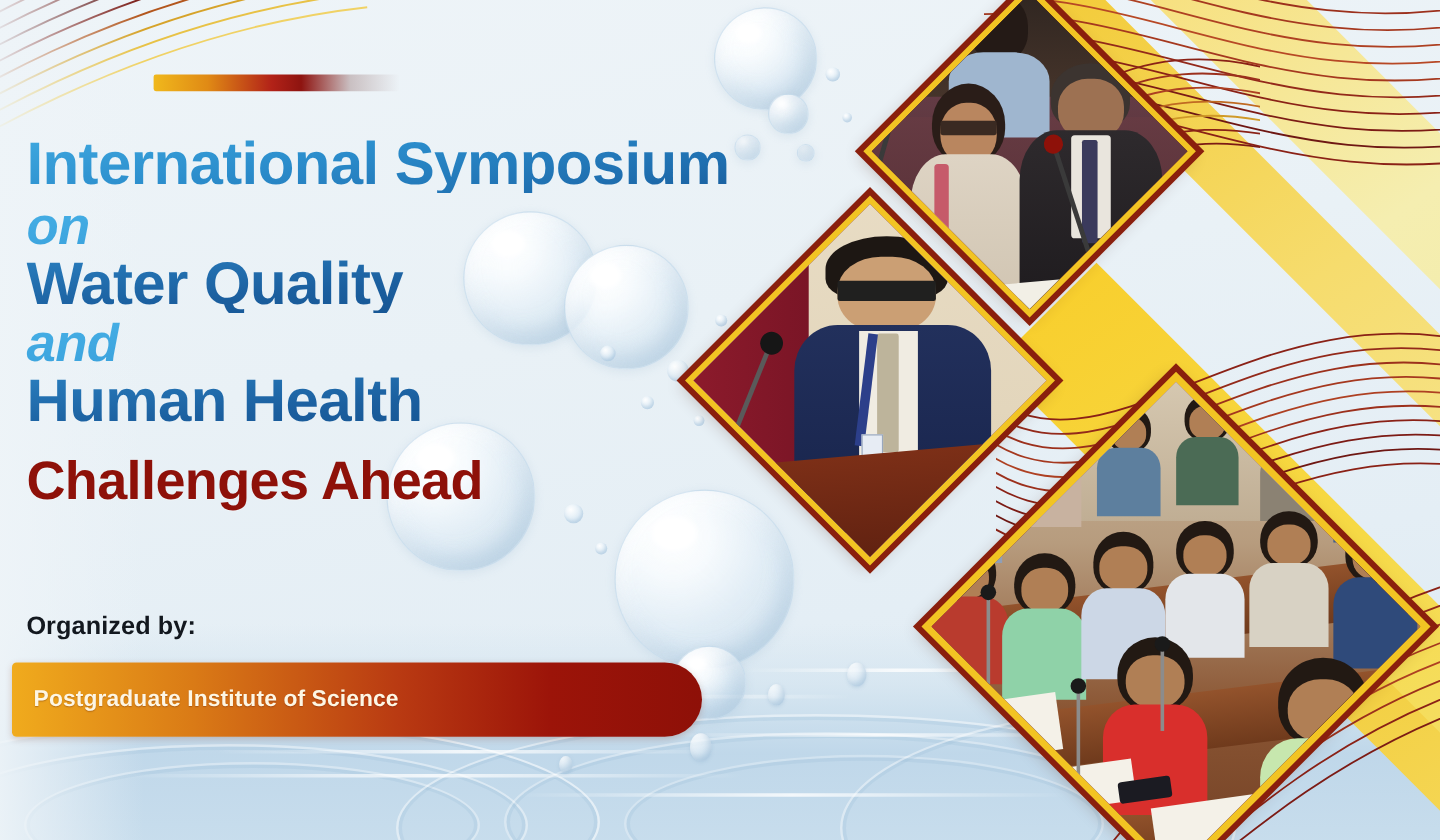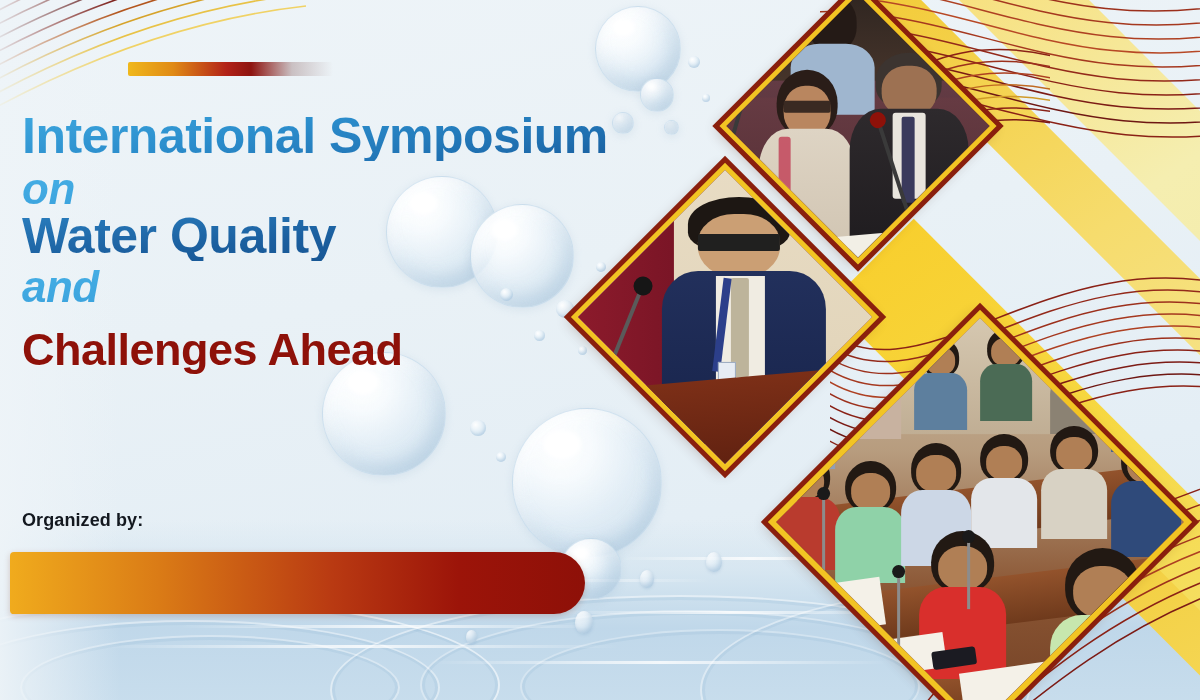--- a/index.html
+++ b/index.html
@@ -155,21 +155,21 @@
   .t-red{
     font-size:45px;
     color:#8e1109;
     margin-top:20px;
     text-shadow:0 1px 0 rgba(255,255,255,.35);
   }
 
   
   .org-label{
     position:absolute; left:22px; top:510px; z-index:14;
-    font-size:18px; font-weight:800; color:#13181f;
+    font-size:21px; font-weight:800; color:#13181f;
     letter-spacing:.1px;
   }
   .org-pill{
     position:absolute; left:10px; top:552px; z-index:14;
     width:575px; height:62px;
     border-radius:4px 32px 32px 4px;
     background:linear-gradient(to right,#f0ab1d 0%,#da7b16 26%,#b93a12 56%,#9c1409 78%,#8e1008 100%);
     display:flex; flex-direction:column; justify-content:center;
     padding:0 18px;
     box-shadow:0 2px 6px rgba(120,40,20,.22);
@@ -549,21 +549,23 @@
     </div>
   </div>
 
   <div class="soft-left"></div>
 
   <div class="title-block">
     <div class="t-line t-main">International Symposium</div>
     <div class="t-line t-light">on</div>
     <div class="t-line t-dark">Water Quality</div>
     <div class="t-line t-light">and</div>
+    <div class="t-line t-dark">Human Health</div>
     <div class="t-line t-red">Challenges Ahead</div>
   </div>
 
   <div class="org-label">Organized by:</div>
 
   <div class="org-pill">
+    <span>Postgraduate Institute of Science</span>
   </div>
 
 </div>
 
 </body></html>

